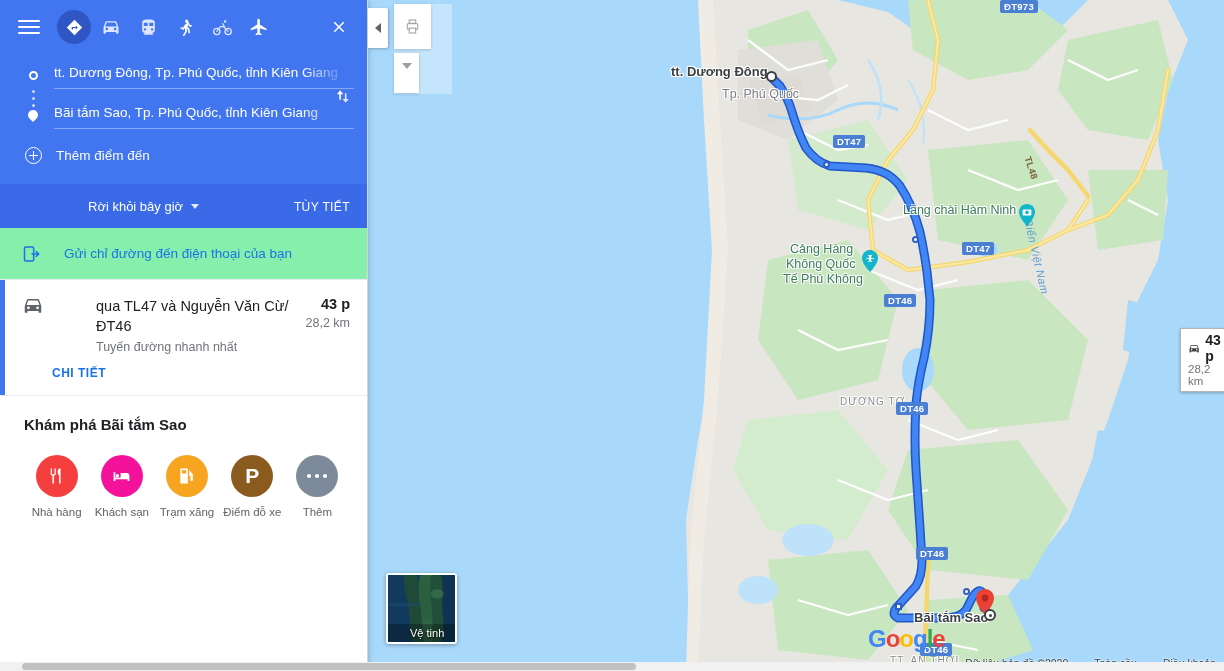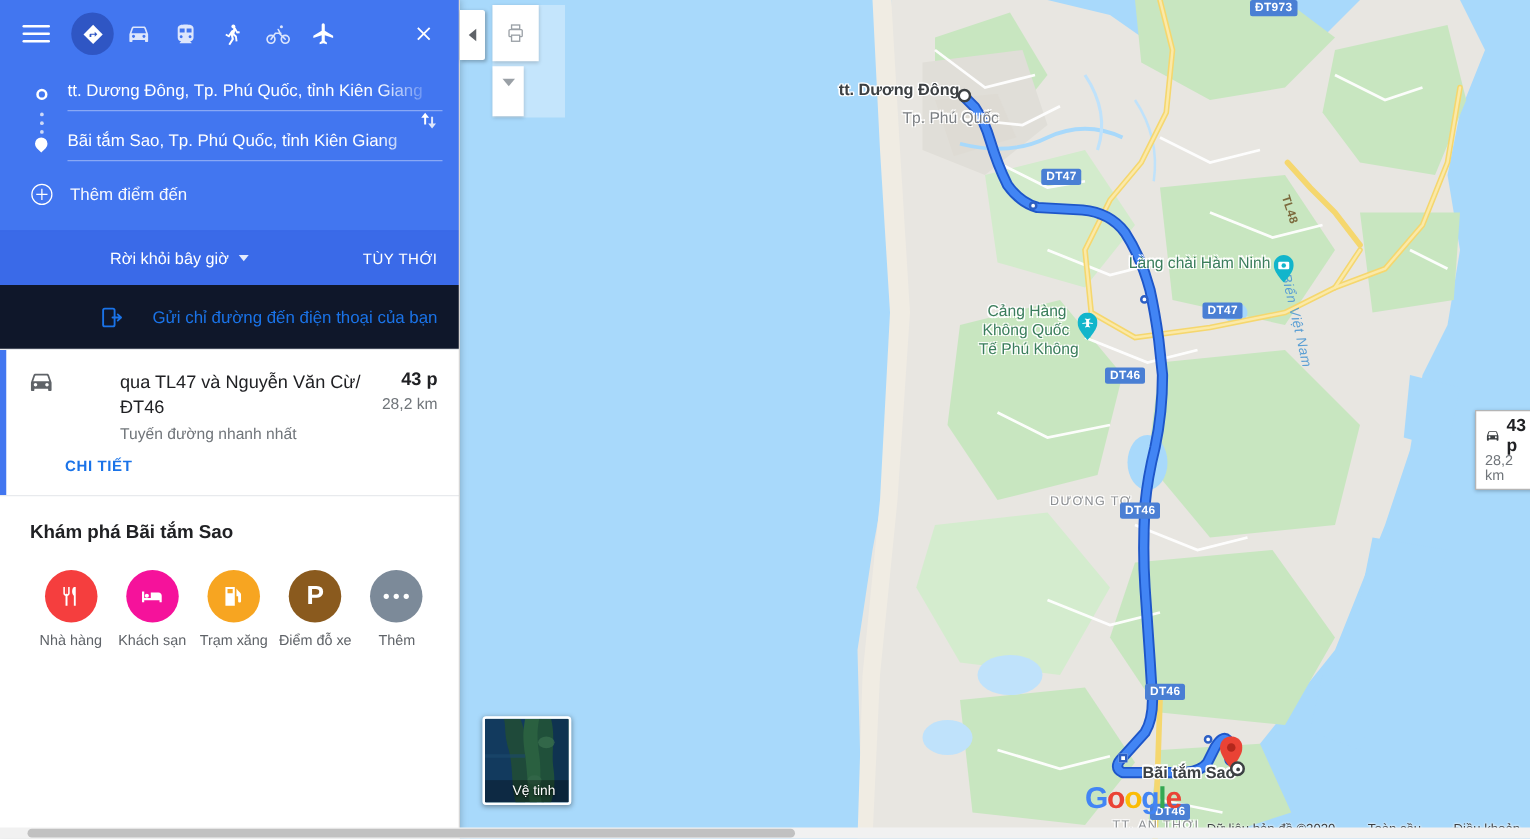--- a/index.html
+++ b/index.html
@@ -292,22 +292,21 @@
   #opt-btn {
     margin-left: auto; color: #fff; font-size: 12px;
     letter-spacing: .4px; cursor: pointer;
   }
 
   
   #send-phone {
     display: flex; align-items: center; height: 52px;
     padding: 0 18px 0 22px; cursor: pointer;
     border-bottom: 1px solid #e8eaed;
-    background: #0f172a;
-    justify-content: flex-end;
+    background: #86efac;
   }
   #send-phone .lbl { color: #1a73e8; font-size: 13.5px; margin-left: 22px; }
 
   
   #route-card {
     position: relative;
     padding: 16px 18px 14px 22px;
     background: #fff;
     border-bottom: 1px solid #e8eaed;
     cursor: pointer;
@@ -696,21 +695,21 @@
           </div>
           <span class="lbl">Thêm điểm đến</span>
         </div>
       </div>
 
       <div id="options-bar">
         <div id="leave-now">
           <span class="lbl">Rời khỏi bây giờ</span>
           <span class="caret"></span>
         </div>
-        <div id="opt-btn">TÙY THỚI</div>
+        <div id="opt-btn">TÙY TIẾT</div>
       </div>
     </div>
 
     <div id="send-phone">
       <svg width="20" height="20" viewBox="0 0 24 24">
         <rect x="3" y="3.5" width="11" height="17" rx="1.6" fill="none" stroke="#1a73e8" stroke-width="1.8"></rect>
         <path d="M12 12h8M17 9l3.2 3-3.2 3" fill="none" stroke="#1a73e8" stroke-width="1.8" stroke-linecap="round" stroke-linejoin="round"></path>
       </svg>
       <span class="lbl">Gửi chỉ đường đến điện thoại của bạn</span>
     </div>

